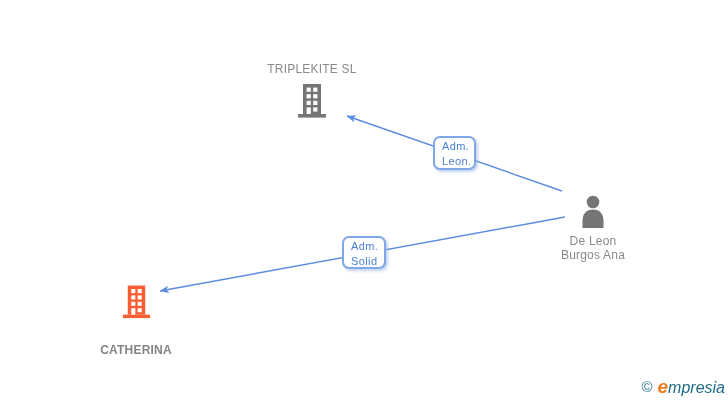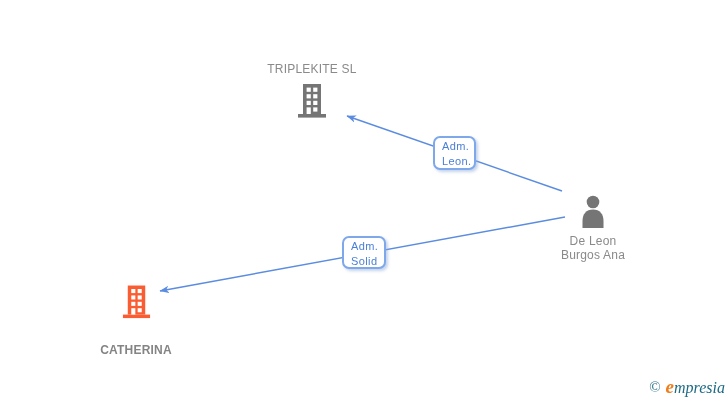--- a/index.html
+++ b/index.html
@@ -36,21 +36,21 @@
     background:#fff;border:2px solid #7ea8ea;border-radius:7px;
     box-shadow:2px 2px 3px rgba(140,170,215,.5);
     color:#4a7fd6;font-size:11px;line-height:15px;
     padding:1px 0 0 7px;letter-spacing:.4px;
   }
   .edge-label-solid{left:433px;top:136px;width:43px;height:34px;}
   .edge-label-unico{left:342px;top:236px;width:44px;height:33px;}
 
   .logo{
     position:absolute;right:3px;bottom:2px;
-    font-family:Liberation Serif, serif;font-style:italic;
+    font-family:Liberation Sans, sans-serif;font-style:italic;
     white-space:nowrap;user-select:none;
   }
   .logo .copy{color:#337a8d;font-style:normal;font-size:15px;vertical-align:1px;margin-right:5px;}
   .logo .brand-e{color:#ee7d1c;font-size:19px;font-weight:bold;}
   .logo .brand-rest{color:#1d6a85;font-size:16px;}
 </style>
 </head>
 <body>
 
 <div class="canvas">

